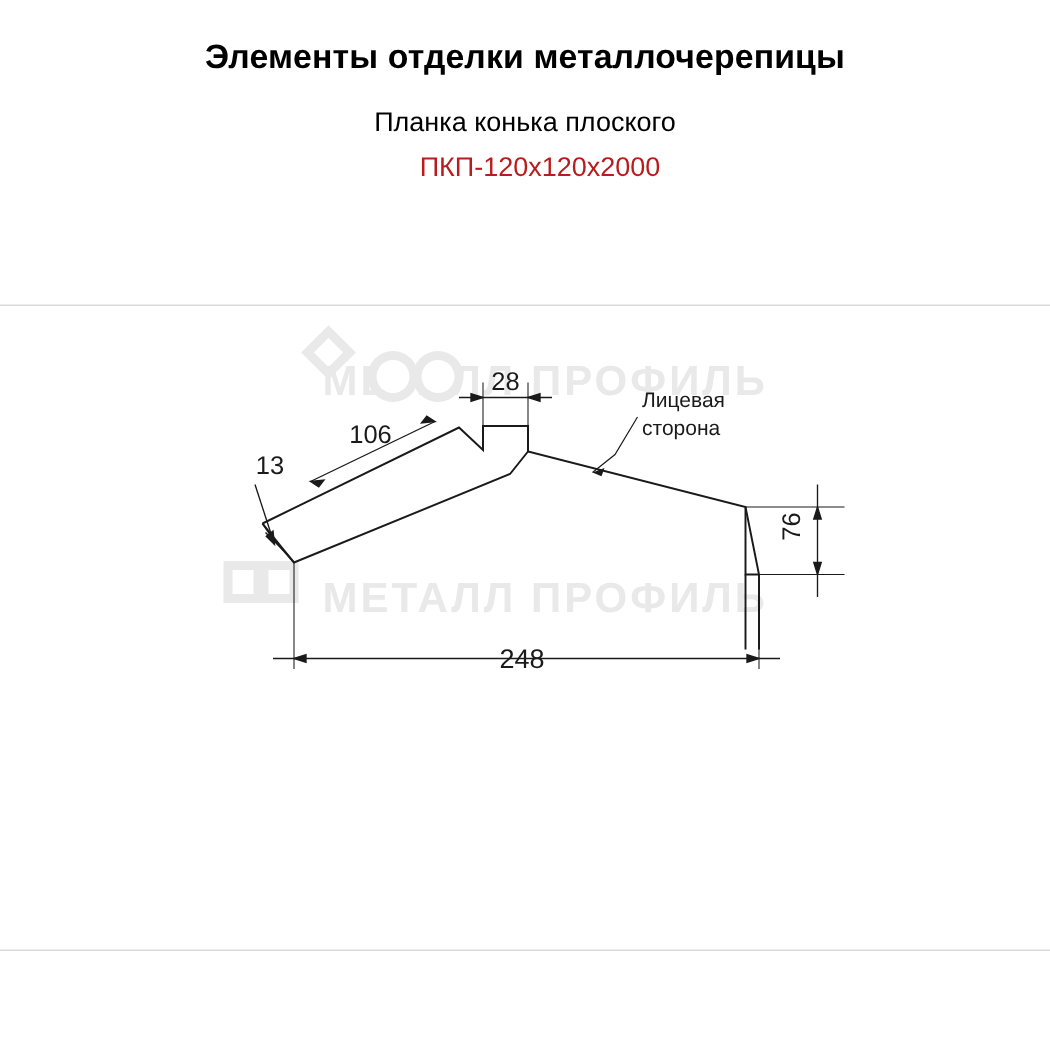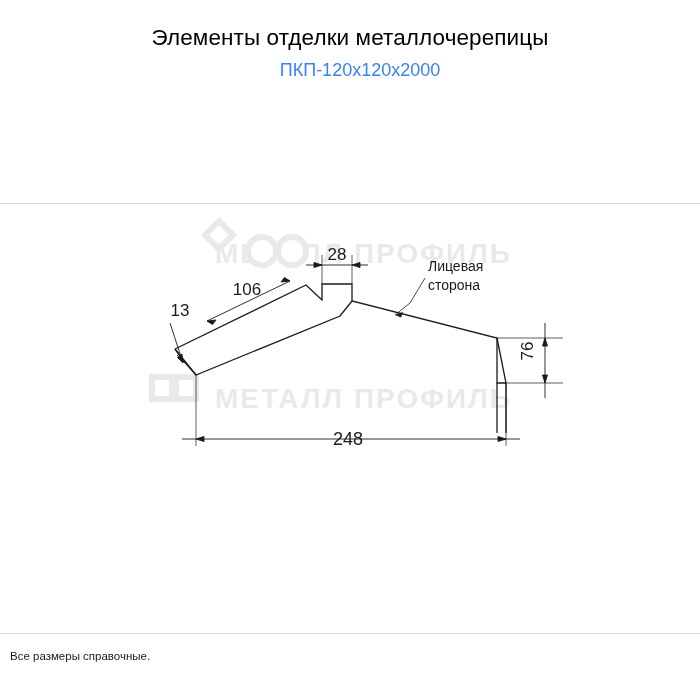--- a/index.html
+++ b/index.html
@@ -22,34 +22,34 @@
   }
   .header {
     position: absolute;
     top: 0;
     left: 0;
     width: 700px;
     text-align: center;
   }
   .title-main {
     font-size: 22.5px;
-    font-weight: normal;
+    font-weight: bold;
     letter-spacing: 0.1px;
     margin-top: 25px;
     color: #000;
   }
   .title-sub {
     font-size: 18px;
     margin-top: 20px;
     color: #000;
   }
   .title-code {
     font-size: 18px;
     margin-top: 9px;
-    color: #3b82f6;
+    color: #b91c1c;
     padding-left: 20px;
   }
   .rule {
     position: absolute;
     left: 0;
     top: 203px;
     width: 700px;
     height: 1px;
     background: #d9d9d9;
   }
@@ -88,20 +88,21 @@
   svg { display: block; }
   text { font-family: "Liberation Sans", sans-serif; }
 </style>
 </head>
 <body>
 
 <div class="page">
 
   <div class="header">
     <div class="title-main">Элементы отделки металлочерепицы</div>
+    <div class="title-sub">Планка конька плоского</div>
     <div class="title-code">ПКП-120х120х2000</div>
   </div>
 
   <div class="rule"></div>
 
   <div class="watermark">
     <svg width="700" height="430" viewBox="0 0 700 430">
       <g fill="#e9e9e9" font-size="28" font-weight="bold" letter-spacing="2">
         <text x="215" y="60">МЕТАЛЛ ПРОФИЛЬ</text>
         <text x="215" y="205">МЕТАЛЛ ПРОФИЛЬ</text>
@@ -203,16 +204,15 @@
         <text x="428" y="68" font-size="14">Лицевая</text>
         <text x="428" y="87" font-size="14">сторона</text>
       </g>
 
     </svg>
   </div>
 
   <div class="rule-bottom"></div>
 
   <div class="footer">
-    <div>Все размеры справочные.</div>
   </div>
 
 </div>
 
 </body></html>

